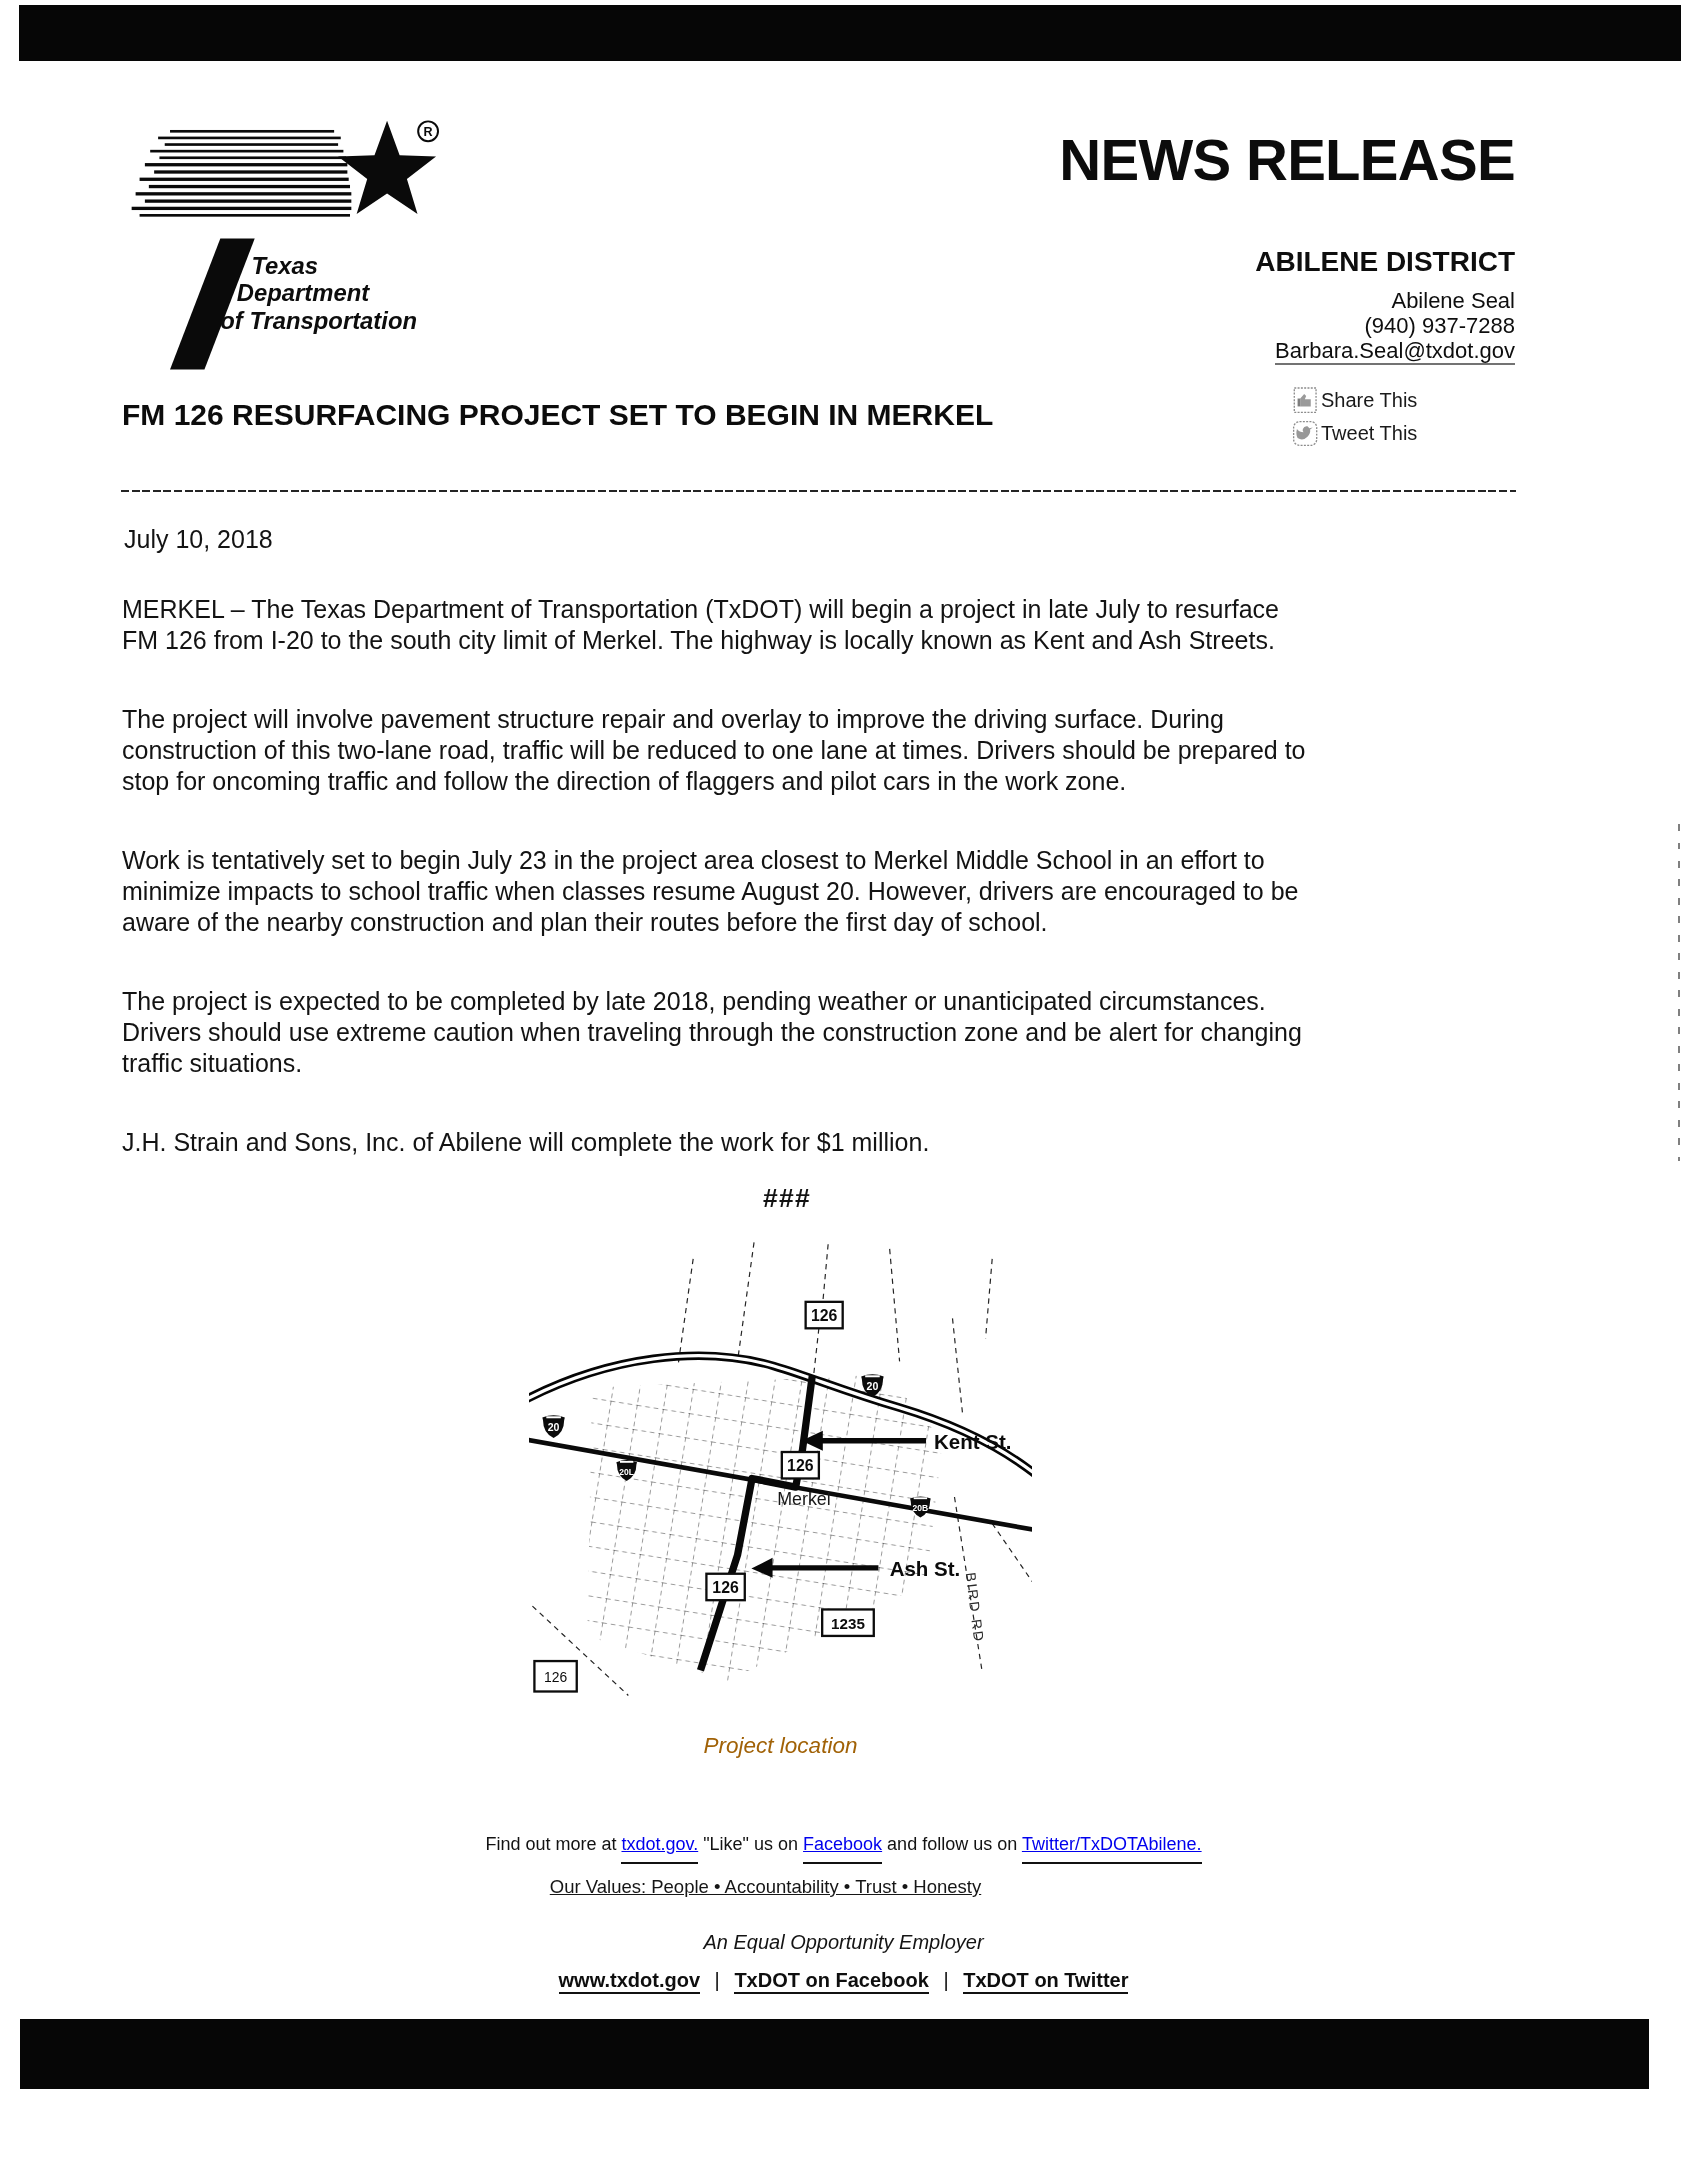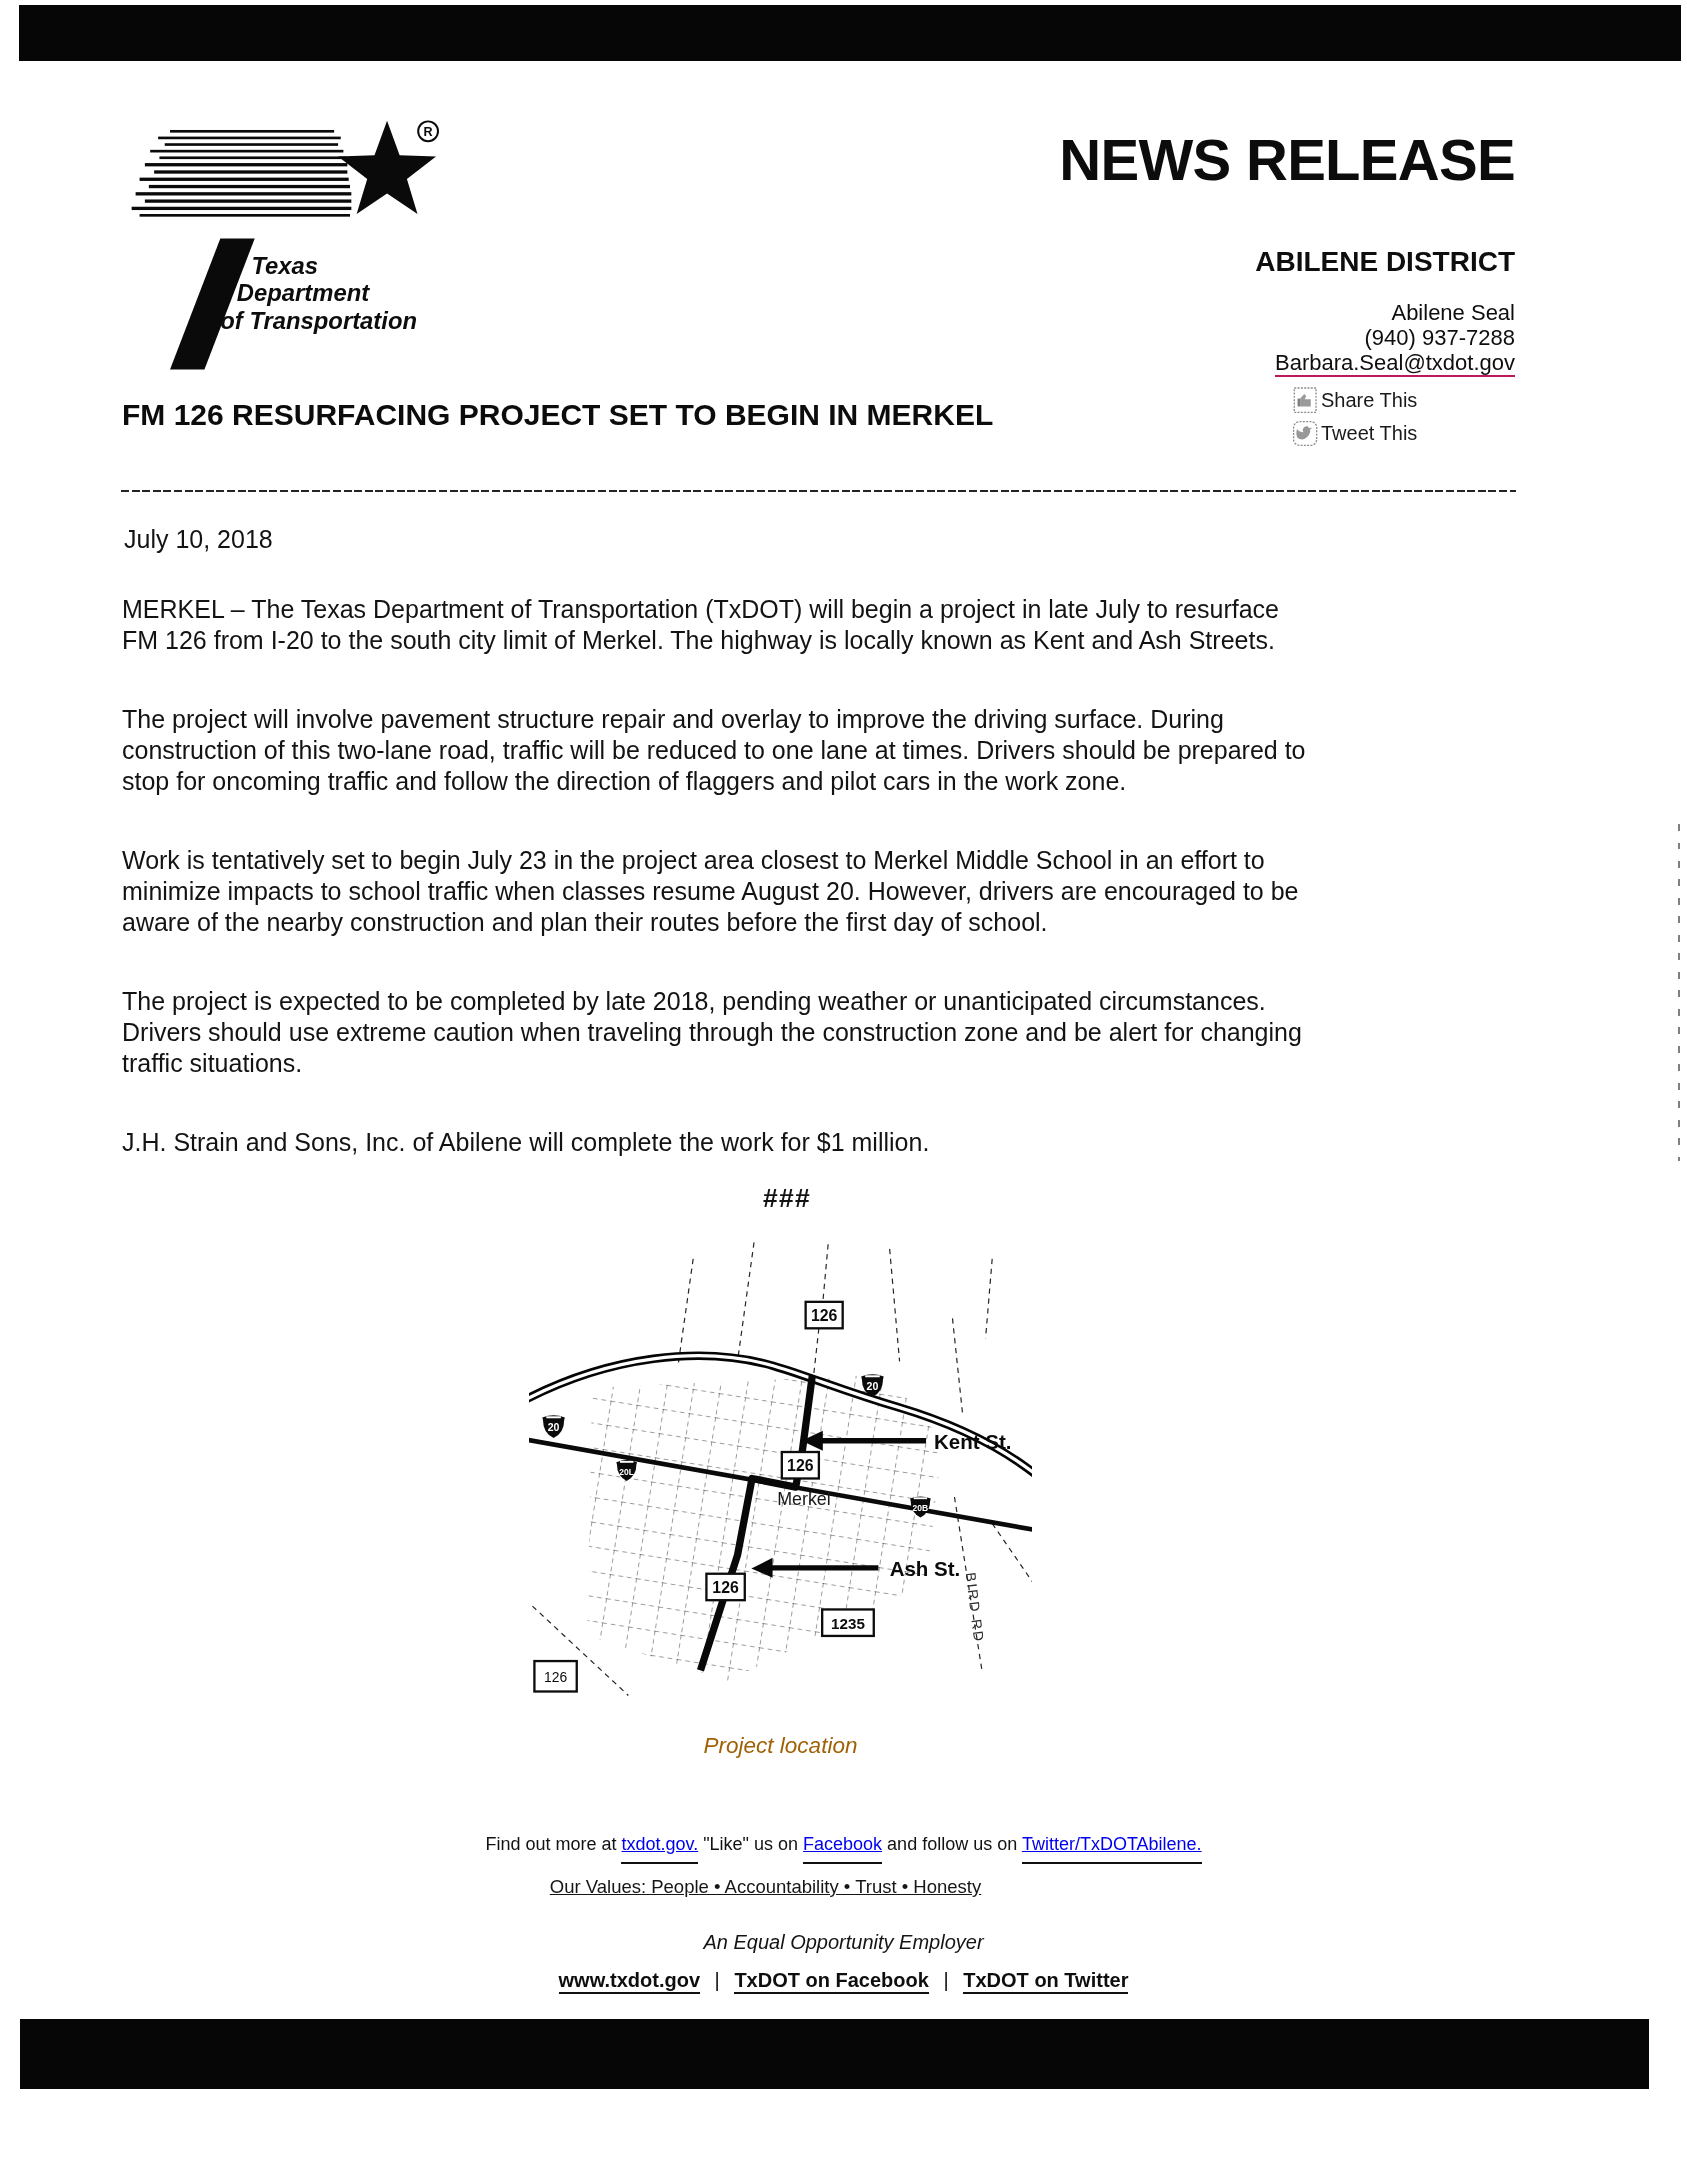--- a/index.html
+++ b/index.html
@@ -7,23 +7,23 @@
     position:relative; width:1687px; height:2183px; background:#ffffff;
     font-family:"Liberation Sans", sans-serif; color:#131313; overflow:hidden;
   }
   .bar{position:absolute;background:#060606;}
   .bar-top{left:18.5px;top:5.3px;width:1662px;height:56px;}
   .bar-bottom{left:20px;top:2019px;width:1629px;height:70px;}
 
   
   .news-title{position:absolute;right:172px;top:126px;font-size:58px;font-weight:bold;letter-spacing:-0.7px;color:#0c0c0c;white-space:nowrap;}
   .header-right{position:absolute;right:172px;top:246px;text-align:right;color:#0e0e0e;}
-  .district{font-size:28px;font-weight:bold;margin-bottom:22px;}
+  .district{font-size:28px;font-weight:bold;margin-bottom:10px;}
   .contact-line{font-size:22px;line-height:25px;}
-  .contact-email{font-size:22px;line-height:25px;text-decoration:none;color:#0e0e0e;border-bottom:2px solid #be185d;display:inline-block;}
+  .contact-email{font-size:22px;line-height:25px;text-decoration:none;color:#0e0e0e;border-bottom:2px solid #737373;display:inline-block;}
 
   .logo{position:absolute;left:129px;top:106px;width:311px;height:265px;}
 
   
   .headline{position:absolute;left:122px;top:398px;width:1138px;font-size:30px;font-weight:bold;color:#0c0c0c;white-space:nowrap;}
   .share-block{position:absolute;left:1291px;top:384px;}
   .share-row{display:flex;align-items:center;height:33px;}
   .share-row .lbl{font-size:20px;color:#1a1a1a;margin-left:1px;}
 
   .sep-dashed{position:absolute;left:121px;top:490px;width:1395px;height:2px;

